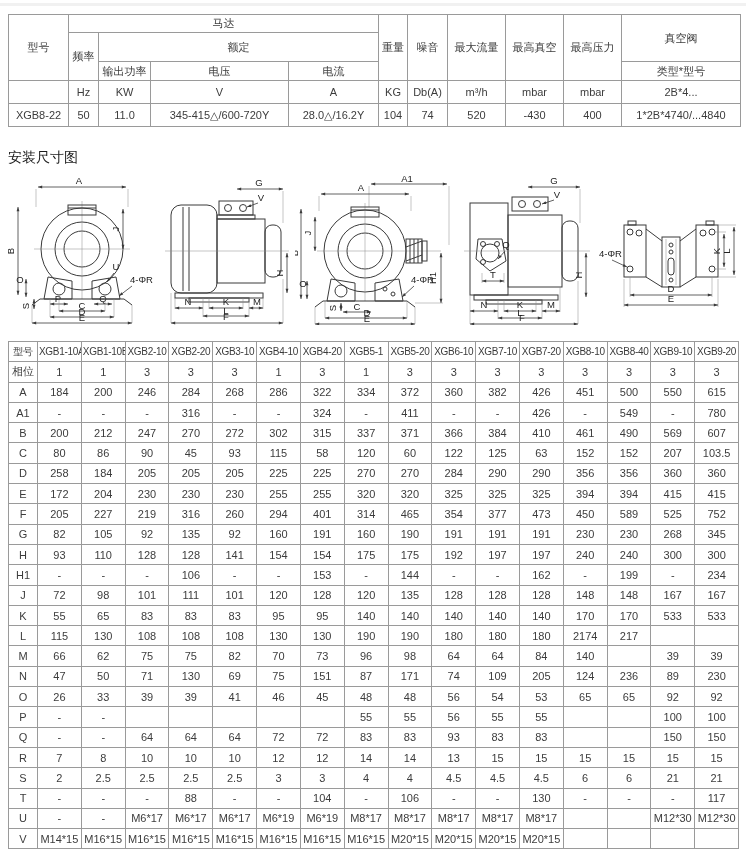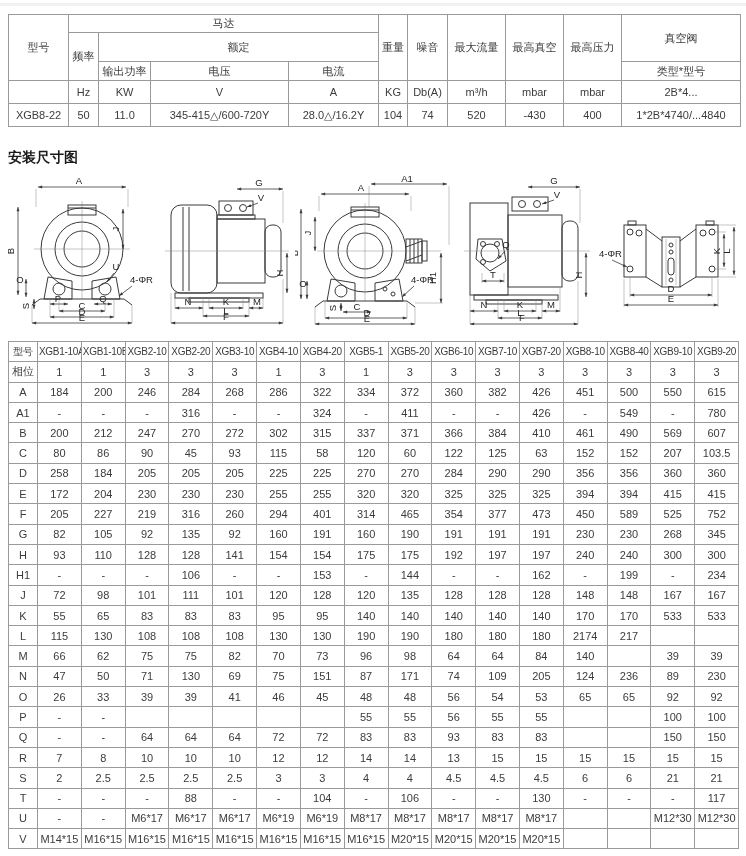--- a/index.html
+++ b/index.html
@@ -14,21 +14,21 @@
   td { border:1px solid #9a9a9a; text-align:center; vertical-align:middle;
        padding:1px 1px; white-space:nowrap; overflow:hidden; }
 
   .spec-table { margin:8px 0 0 8px; width:732px; font-size:11px; }
   .spec-table tr.r1 td { height:14px; }
   .spec-table tr.r2 td { height:26px; }
   .spec-table tr.r3 td { height:16px; }
   .spec-table tr.units td { height:20px; }
   .spec-table tr.dataRow td { height:20px; }
 
-  .section-title { font-size:14px; font-weight:bold; color:#1a1a1a;
+  .section-title { font-size:14px; font-weight:normal; color:#1a1a1a;
     margin:22px 0 8px 8px; font-family:"Liberation Sans","DejaVu Sans",sans-serif; }
 
   .figures { display:flex; justify-content:space-between; align-items:flex-start;
              margin:2px 4px 0 6px; width:738px; }
   svg { display:block; }
   svg .ln   { stroke:#3a3a3a; stroke-width:1; fill:none; }
   svg .thin { stroke:#8a8a8a; stroke-width:0.5; fill:none; }
   svg .dim  { stroke:#3a3a3a; stroke-width:0.8; fill:none; }
   svg text  { font-family:"Liberation Sans","DejaVu Sans",sans-serif;
               font-size:9.5px; fill:#222; text-anchor:middle; }

